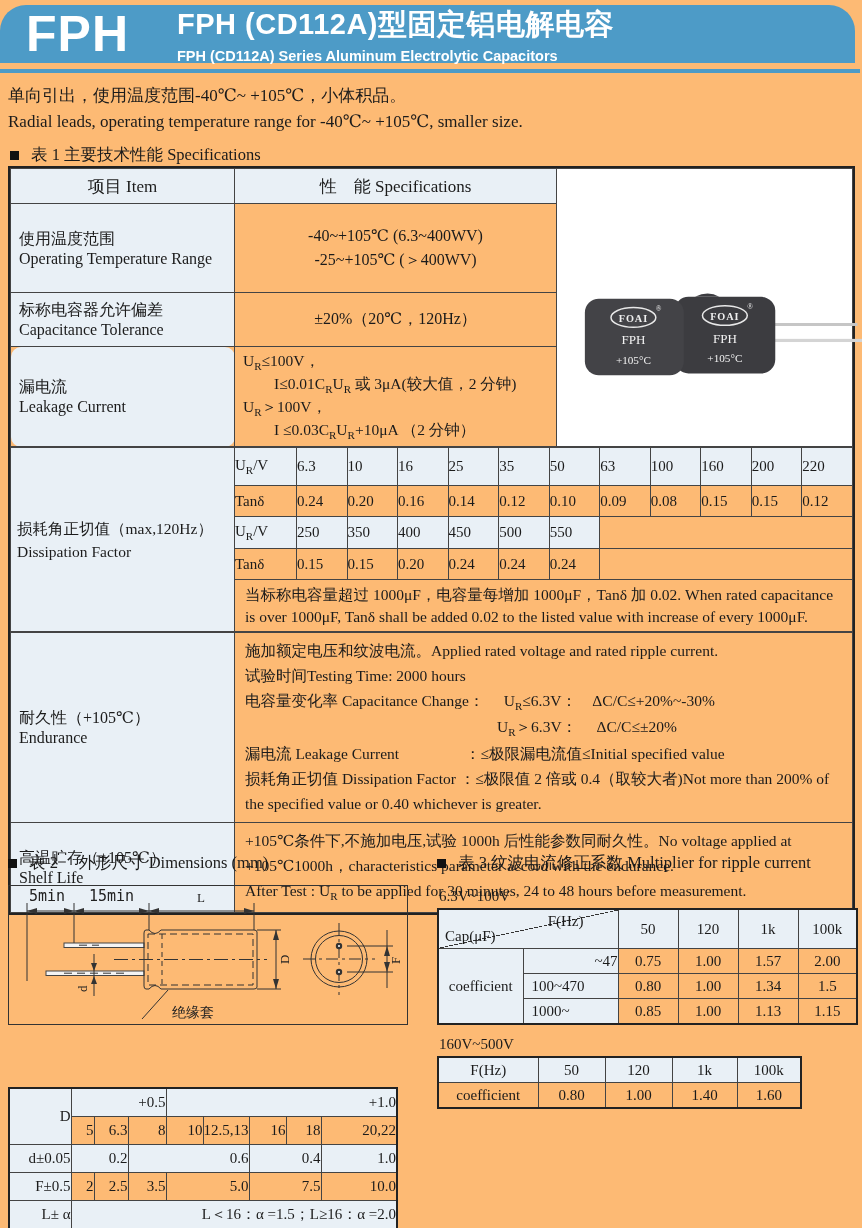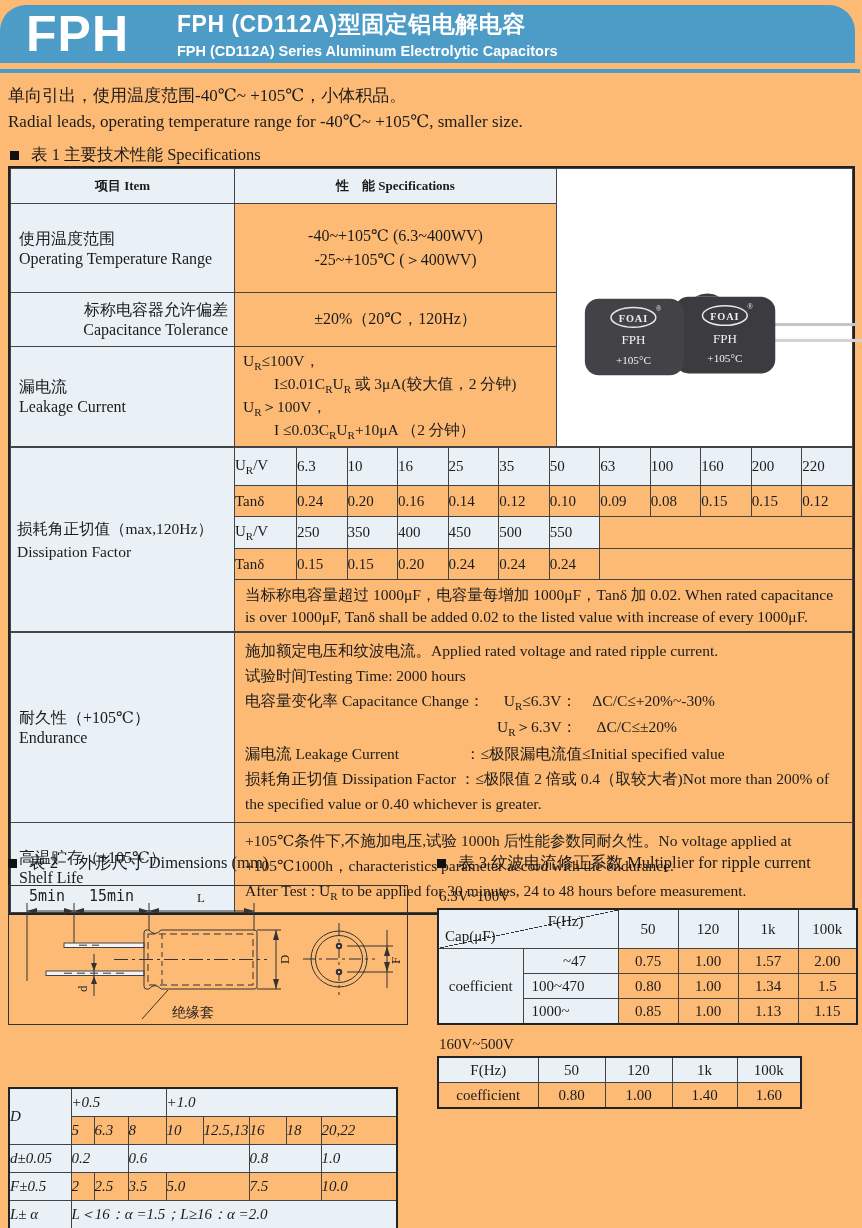--- a/index.html
+++ b/index.html
@@ -4,58 +4,58 @@
 <style>
   html,body{margin:0;padding:0;background:#fff;}
   .page{position:relative;width:862px;height:1228px;background:#fdba74;overflow:hidden;
         font-family:"Liberation Serif","DejaVu Serif",serif;color:#1b1b1b;}
   
   .topbar{position:absolute;left:0;top:5px;width:855px;height:58px;background:#4d9bc7;
           border-radius:26px 26px 0 0;display:flex;align-items:center;}
   .logo{font-family:"Liberation Sans","DejaVu Sans",sans-serif;font-weight:bold;color:#fff;
         font-size:50px;margin-left:26px;letter-spacing:1px;line-height:1;}
   .titles{margin-left:48px;color:#fff;font-family:"Liberation Sans","DejaVu Sans",sans-serif;}
-  .titles .t1{font-size:23px;font-weight:bold;letter-spacing:.5px;}
+  .titles .t1{font-size:29px;font-weight:bold;letter-spacing:.5px;}
   .titles .t2{font-size:14.5px;font-weight:bold;margin-top:3px;}
   .divider{position:absolute;left:0;top:69px;width:860px;height:4px;background:#4d9bc7;}
   
   .intro{position:absolute;left:8px;top:84px;width:840px;}
   .intro .zh{font-size:17px;margin:0 0 4px 0;}
   .intro .en{font-size:17px;margin:0;}
   .sec-head{display:flex;align-items:center;font-size:16.5px;}
   .bullet{display:inline-block;width:9px;height:9px;background:#111;margin-right:12px;flex:0 0 auto;}
   .t1-head{position:absolute;left:10px;top:144px;}
   
   .t1wrap{position:absolute;left:8px;top:166px;width:843px;border:2px solid #222;}
   table{border-collapse:collapse;table-layout:fixed;}
   td{border:1px solid #444;font-size:16px;padding:0;vertical-align:middle;}
   .blue{background:#e9f0f6;}
   .ctr{text-align:center;}
   .t1a,.t1b,.t1c{width:843px;}
   .itemcell{padding:4px 6px 4px 8px;}
-  .hdrcell{height:34px;font-size:13px;font-weight:bold;}
+  .hdrcell{height:34px;font-size:17px;}
   .speccell{line-height:1.5;}
   .leftpad{padding:4px 8px;text-align:left;}
-  .h-temp{height:80px;} .h-tol{height:45px;text-align:right;} .h-leak{height:78px;}
+  .h-temp{height:80px;} .h-tol{height:45px;} .h-leak{height:78px;border-radius:10px;}
   .imgcell{background:#fff;vertical-align:middle;}
   .disslab{padding:4px 6px;font-size:15.5px;line-height:1.5;}
   .dv{font-size:15px;text-align:left;}
   .r1{height:38px;} .r2{height:31px;} .r3{height:32px;} .r4{height:31px;}
   .notecell{padding:4px 10px;font-size:15.5px;line-height:1.38;text-align:left;}
   .bigrow{padding:6px 10px;font-size:15.5px;line-height:1.6;text-align:left;}
   .bigrow .ind{padding-left:252px;}
   .en-just{text-align:justify;}
   sub{font-size:11px;}
   
   .bottom{position:absolute;left:8px;top:852px;width:848px;display:flex;}
   .bcolL{width:402px;flex:0 0 auto;}
   .bcolR{margin-left:27px;flex:1;}
   .drawbox{margin-top:11px;width:398px;height:138px;border:1.6px solid #333;}
   .dimtable{margin-top:62px;width:390px;border:2px solid #222;}
-  .dimtable td{height:27px;text-align:left;font-size:15px;font-style:italic;}
+  .dimtable td{height:27px;text-align:right;font-size:15px;}
   .vlabel{font-size:15px;margin:14px 0 3px 2px;}
   .vlabel2{font-size:15px;margin:11px 0 3px 2px;}
   .t3a{width:421px;border:2px solid #222;}
   .t3a td{height:24px;text-align:center;font-size:15px;}
   .t3a .diag{height:38px;position:relative;background:
       linear-gradient(to bottom right,rgba(0,0,0,0) 49.6%,#333 49.6%,#333 50.6%,rgba(0,0,0,0) 50.6%),#e9f0f6;}
   .diag .fr{position:absolute;right:34px;top:3px;}
   .diag .cap{position:absolute;left:6px;bottom:3px;}
   .t3b{width:365px;border:2px solid #222;}
   .t3b td{height:24px;text-align:center;font-size:15px;}
@@ -365,21 +365,21 @@
           <td>10</td>
           <td>12.5,13</td>
           <td>16</td>
           <td>18</td>
           <td>20,22</td>
         </tr>
         <tr>
           <td class="blue">d±0.05</td>
           <td class="blue" colspan="2">0.2</td>
           <td class="blue" colspan="3">0.6</td>
-          <td class="blue" colspan="2">0.8</td>
+          <td class="blue" colspan="2">0.4</td>
           <td class="blue">1.0</td>
         </tr>
         <tr>
           <td class="blue">F±0.5</td>
           <td>2</td>
           <td>2.5</td>
           <td>3.5</td>
           <td colspan="2">5.0</td>
           <td colspan="2">7.5</td>
           <td>10.0</td>
@@ -414,21 +414,21 @@
             <span class="fr">F(Hz)</span>
             <span class="cap">Cap(μF)</span>
           </td>
           <td class="blue">50</td>
           <td class="blue">120</td>
           <td class="blue">1k</td>
           <td class="blue">100k</td>
         </tr>
         <tr>
           <td class="blue" rowspan="3">coefficient</td>
-          <td class="blue" style="text-align:center;padding-left:8px;">~47</td>
+          <td class="blue" style="text-align:right;padding-left:8px;">~47</td>
           <td>0.75</td>
           <td>1.00</td>
           <td>1.57</td>
           <td>2.00</td>
         </tr>
         <tr>
           <td class="blue" style="text-align:left;padding-left:8px;">100~470</td>
           <td>0.80</td>
           <td>1.00</td>
           <td>1.34</td>

